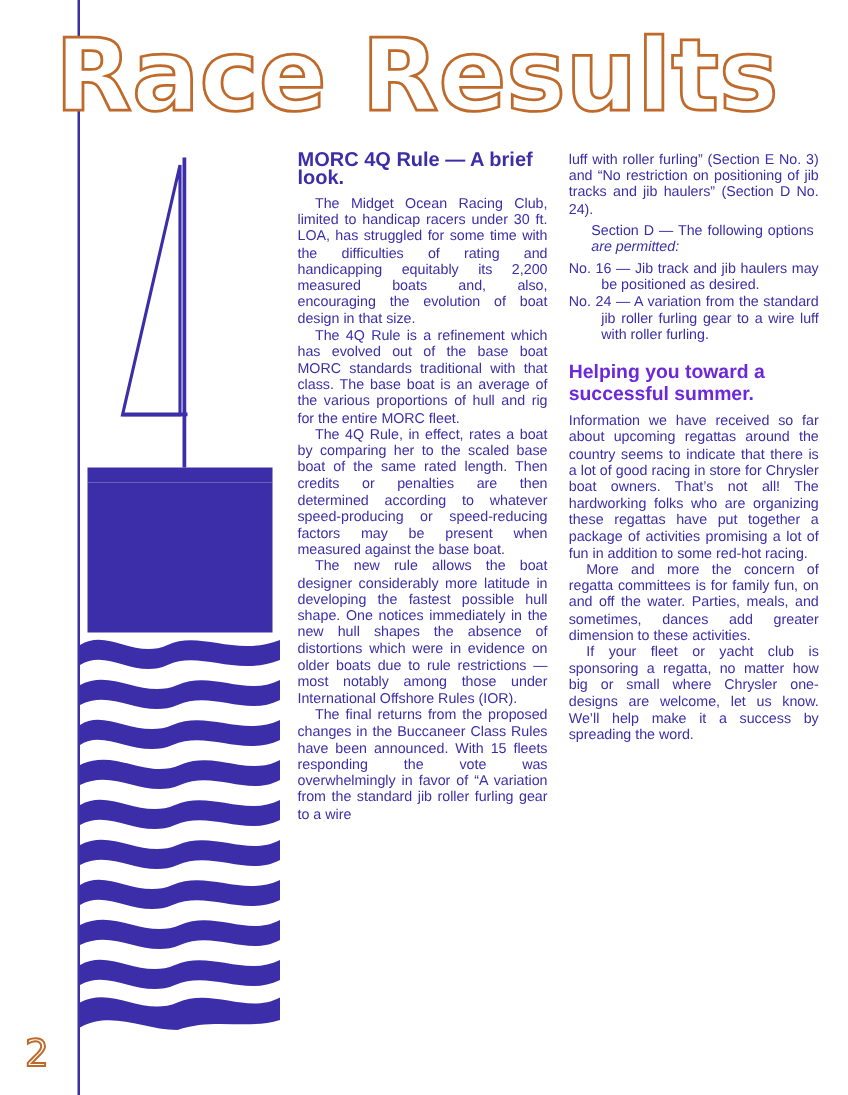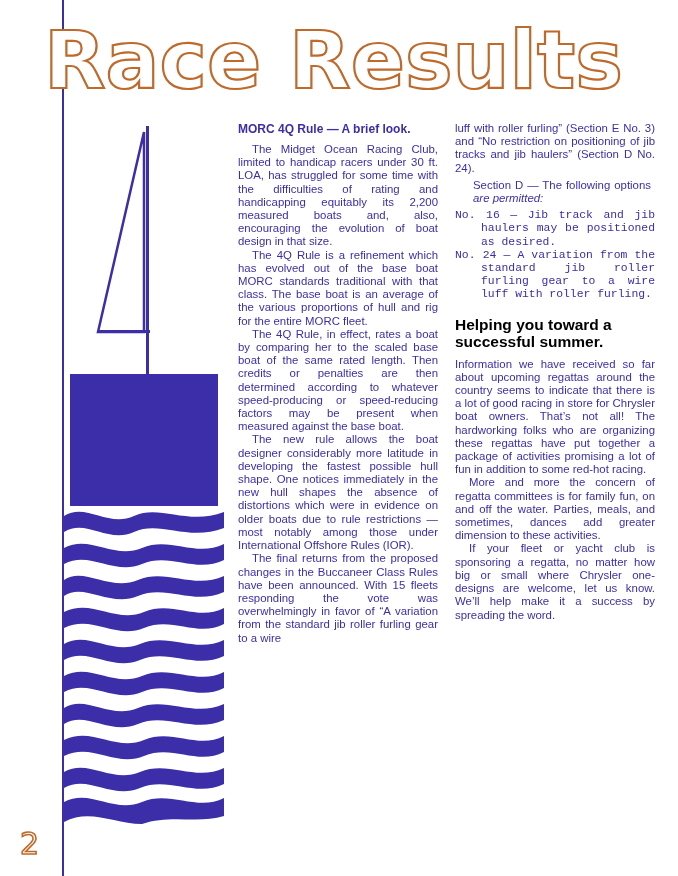--- a/index.html
+++ b/index.html
@@ -77,43 +77,42 @@
     color: #3b2ea8;
     font-family: "Liberation Sans", sans-serif;
     text-align: justify;
   }
   .col-1 { left: 238px; }
   .col-2 { left: 455px; }
 
   .head {
     font-weight: bold;
     color: #3b2ea8;
-    font-size: 12px;
+    font-size: 16px;
     line-height: 14px;
     margin: 0 0 7px 0;
     text-align: left;
   }
   .head-big {
     font-weight: bold;
-    color: #000000;
+    color: #6d28d9;
     font-size: 15.5px;
     line-height: 17.5px;
     margin: 14px 0 7px 0;
     text-align: left;
   }
   p {
     margin: 0;
     text-indent: 14px;
   }
   p.noindent { text-indent: 0; }
   .hang {
     margin: 0;
     padding-left: 26px;
     text-indent: -26px;
-    font-family: Liberation Mono, monospace;
   }
   .indent-block {
     margin: 4px;
     padding-left: 14px;
     text-indent: 0;
   }
   em { font-style: italic; }
 </style>
 </head>
 <body>

